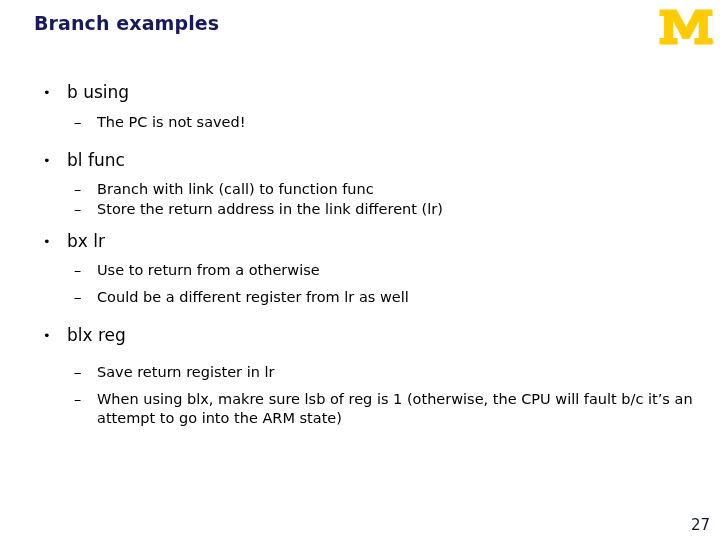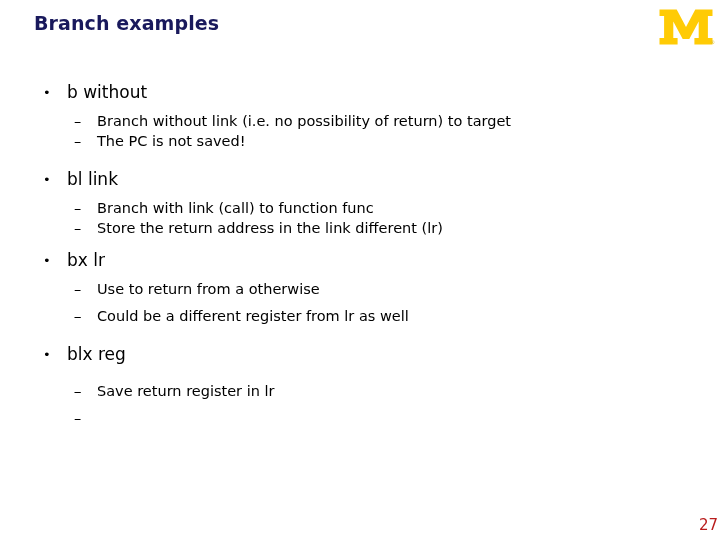--- a/index.html
+++ b/index.html
@@ -101,24 +101,24 @@
   
   .gap-title-sub { height: 8px; }
   .gap-group     { height: 18px; }
   .gap-group-sm  { height: 12px; }
   .sub-tight > .lvl2 + .lvl2 { margin-top: 1px; }
   .sub-loose > .lvl2 + .lvl2 { margin-top: 8px; }
 
   
   .page-number {
     position: absolute;
-    right: 14px;
+    right: 22px;
     bottom: 6px;
     font-size: 15px;
-    color: #b91c1c;
+    color: #0f172a;
   }
 </style>
 </head>
 <body>
 
 <div class="slide">
 
   <div class="slide-title">Branch examples</div>
 
   <div class="logo">
@@ -126,41 +126,40 @@
       <path fill="#ffcb05" d="M1.5 3.5 h17.2 l9.3 17.6 l9.3 -17.6 h17.2 v6.6 h-4.6 v21.8 h4.6 v6.6 h-18.1 v-6.6 h4.3 v-16.4 l-9.4 17.4 h-6.6 l-9.4 -17.4 v16.4 h4.3 v6.6 h-18.1 v-6.6 h4.6 v-21.8 h-4.6 z"></path>
     </svg>
     <span class="tm">®</span>
   </div>
 
   <div class="body">
 
     <div class="group">
       <div class="lvl1">
         <span class="dot">•</span>
-        <span>b without</span>
+        <span>b using</span>
       </div>
       <div class="gap-title-sub"></div>
       <div class="sub-tight">
         <div class="lvl2">
           <span class="dash">–</span>
-          <span>Branch without link (i.e. no possibility of return) to target</span>
         </div>
         <div class="lvl2">
           <span class="dash">–</span>
           <span>The PC is not saved!</span>
         </div>
       </div>
     </div>
 
     <div class="gap-group"></div>
 
     <div class="group">
       <div class="lvl1">
         <span class="dot">•</span>
-        <span>bl link</span>
+        <span>bl func</span>
       </div>
       <div class="gap-title-sub"></div>
       <div class="sub-tight">
         <div class="lvl2">
           <span class="dash">–</span>
           <span>Branch with link (call) to function func</span>
         </div>
         <div class="lvl2">
           <span class="dash">–</span>
           <span>Store the return address in the link different (lr)</span>
@@ -202,20 +201,21 @@
       <div class="sub-loose">
         <div class="lvl2">
           <span class="dash">–</span>
         </div>
         <div class="lvl2">
           <span class="dash">–</span>
           <span>Save return register in lr</span>
         </div>
         <div class="lvl2">
           <span class="dash">–</span>
+          <span>When using blx, makre sure lsb of reg is 1 (otherwise, the CPU will fault b/c it’s an attempt to go into the ARM state)</span>
         </div>
       </div>
     </div>
 
   </div>
 
   <div class="page-number">27</div>
 
 </div>
 

